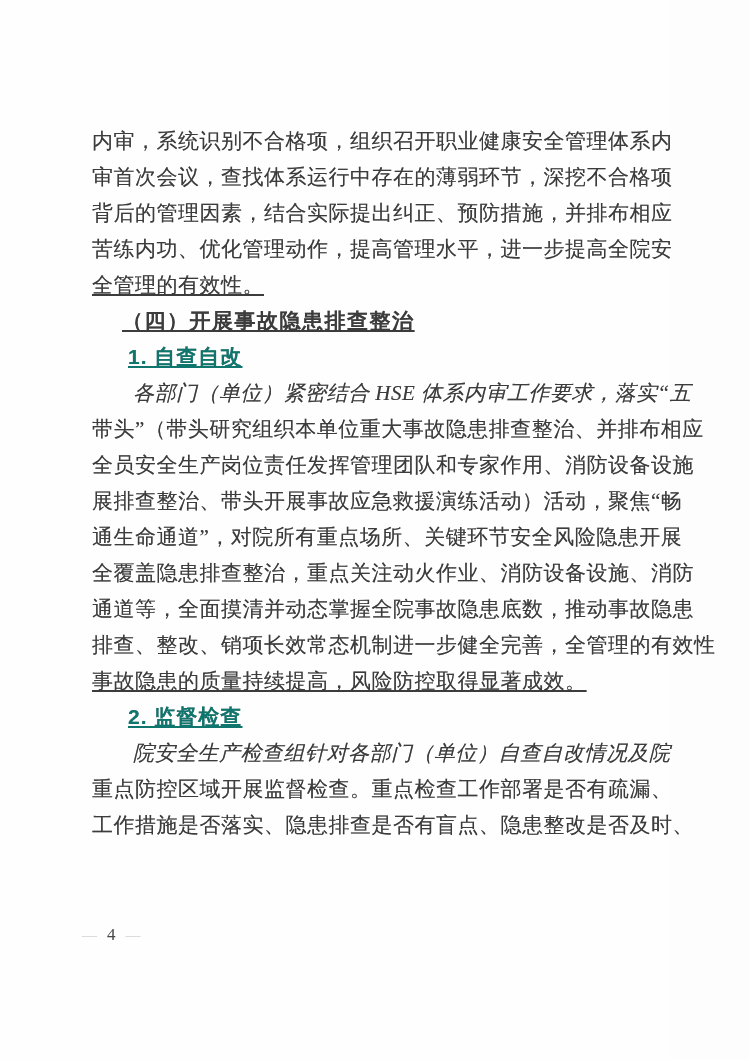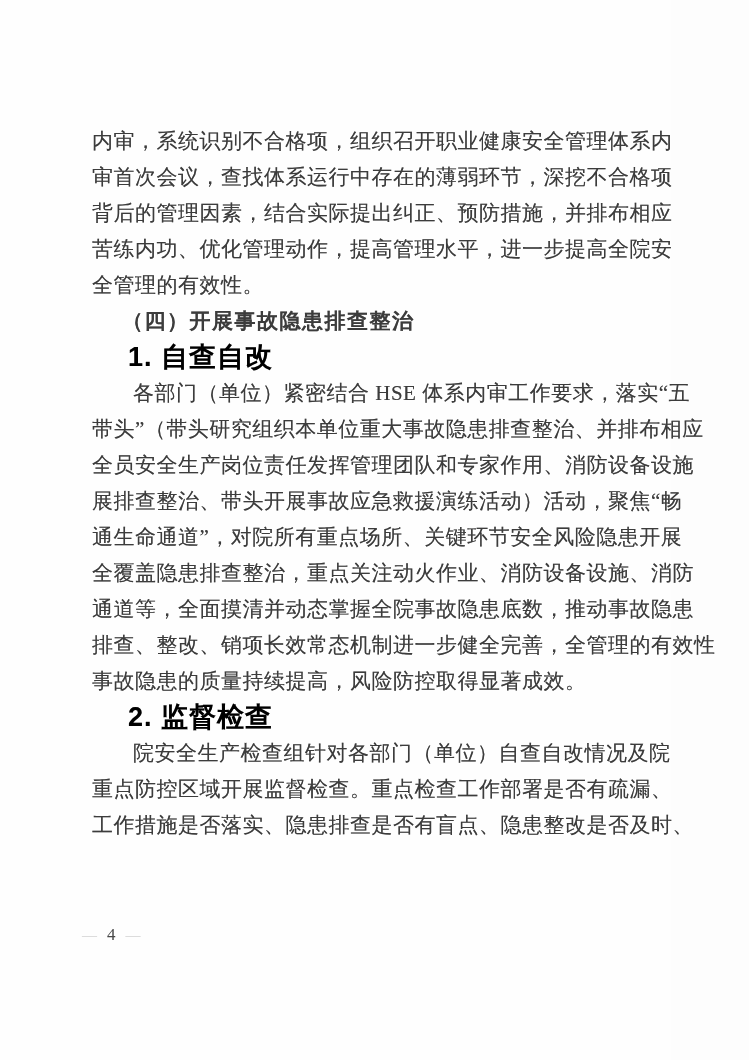--- a/index.html
+++ b/index.html
@@ -28,38 +28,39 @@
     line-height:36px;
     font-size:21px;
     letter-spacing:0.5px;
     white-space:nowrap;
     text-align:justify;
     text-align-last:justify;
   }
   .ln.short{
     text-align:right;
     text-align-last:left;
+    text-decoration:underline;
   }
-  .ln.indent{ text-indent:41px; }
+  .ln.indent{ text-indent:41px;font-style:italic; }
   .h-kai{
     font-weight:bold;
     text-align:left;
     text-align-last:left;
     text-indent:30px;
     letter-spacing:1.5px;
   }
   .h-hei{
     font-family:"Liberation Sans","DejaVu Sans",sans-serif;
     font-weight:bold;
-    font-size:27px;
+    font-size:21px;
     text-align:left;
     text-align-last:left;
     text-indent:36px;
     letter-spacing:1px;
-    color:#000000;
+    color:#0f766e;
   }
   .footer{
     position:absolute;
     left:82px;
     top:920px;
     height:30px;
     line-height:30px;
     font-size:17px;
     color:#4a4a4a;
     display:flex;

